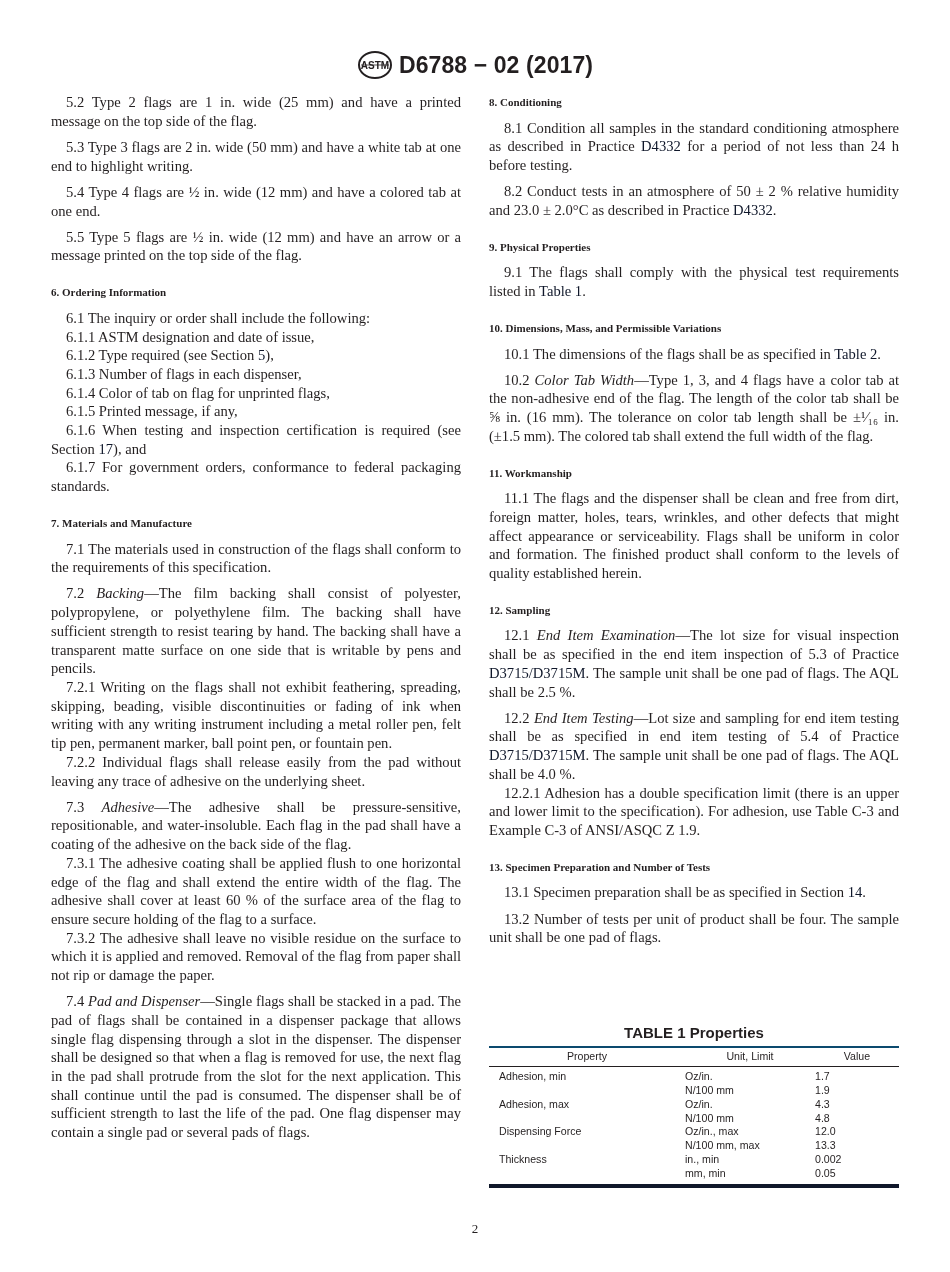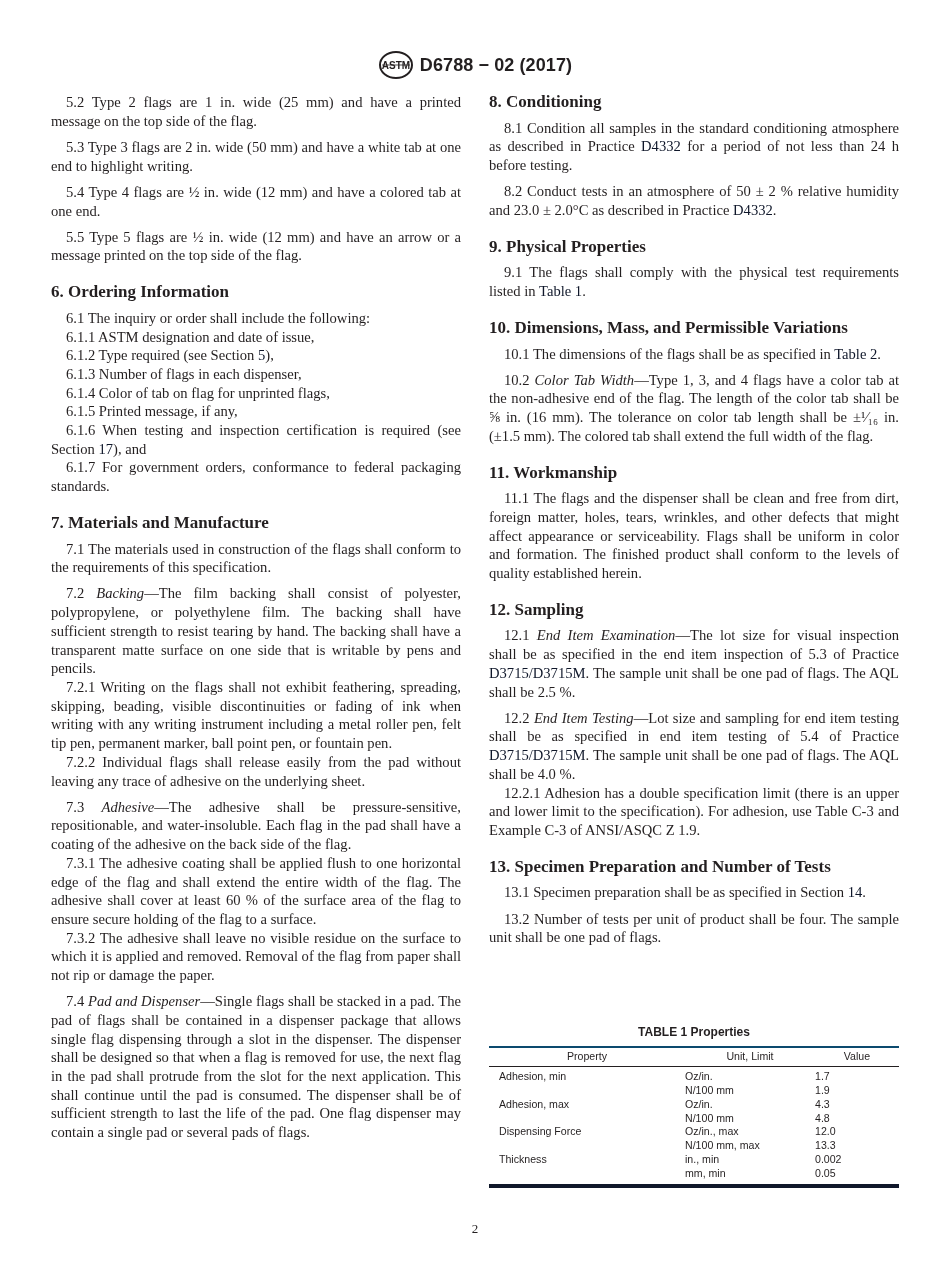--- a/index.html
+++ b/index.html
@@ -1,34 +1,34 @@
 <!DOCTYPE html>
 <html><head>
 <meta charset="utf-8">
 <style>
   html, body { margin: 0; padding: 0; background: #ffffff; }
   body { width: 950px; height: 1272px; position: relative; overflow: hidden;
          font-family: "Liberation Serif", serif; color: #231f20; }
   .header { position: absolute; top: 48px; left: 0; width: 950px; height: 34px;
             display: flex; justify-content: center; align-items: center; gap: 6px; }
   .logo { width: 36px; height: 30px; }
-  .designation { font-family: "Liberation Sans", sans-serif; font-weight: bold; font-size: 18px; color: #231f20; letter-spacing: 0.1px; }
+  .designation { font-family: "Liberation Sans", sans-serif; font-weight: bold; font-size: 23px; color: #231f20; letter-spacing: 0.1px; }
   .col { position: absolute; top: 93px; width: 410px; font-size: 14.6px; line-height: 18.7px; }
   .col.left { left: 51px; }
   .col.right { left: 489px; }
   p { margin: 0; text-align: justify; }
   .para { text-indent: 15px; }
   .gap { margin-top: 7.5px; }
-  h2 { font-size: 17px; font-weight: bold; margin: 0; line-height: 18.7px; }
+  h2 { font-size: 11px; font-weight: bold; margin: 0; line-height: 18.7px; }
   .h2gap { margin-top: 18px; margin-bottom: 7px; }
   .link { color: #0f172a; }
   .sub { text-indent: 15px; }
   .table-wrap { position: absolute; left: 489px; top: 1026px; width: 410px;
                 font-family: "Liberation Sans", sans-serif; font-size: 10.6px; line-height: 13.9px; color: #231f20; }
-  .table-title { text-align: center; font-weight: bold; font-size: 12px; margin-bottom: 6px; }
+  .table-title { text-align: center; font-weight: bold; font-size: 15px; margin-bottom: 6px; }
   table { width: 100%; border-collapse: collapse; }
   thead tr { border-top: 2px solid #0c4a6e; border-bottom: 1px solid #231f20; }
   th { font-weight: normal; padding: 2px 0 2px 0; }
   tbody tr:last-child { border-bottom: 4px solid #0f172a; }
   td { padding: 0; vertical-align: top; }
   tbody tr:first-child td { padding-top: 3px; }
   tbody tr:last-child td { padding-bottom: 3px; }
   .c1 { width: 186px; padding-left: 10px; text-align: left; }
   .c2 { width: 130px; text-align: left; }
   .c3 { text-align: left; padding-left: 0; }

